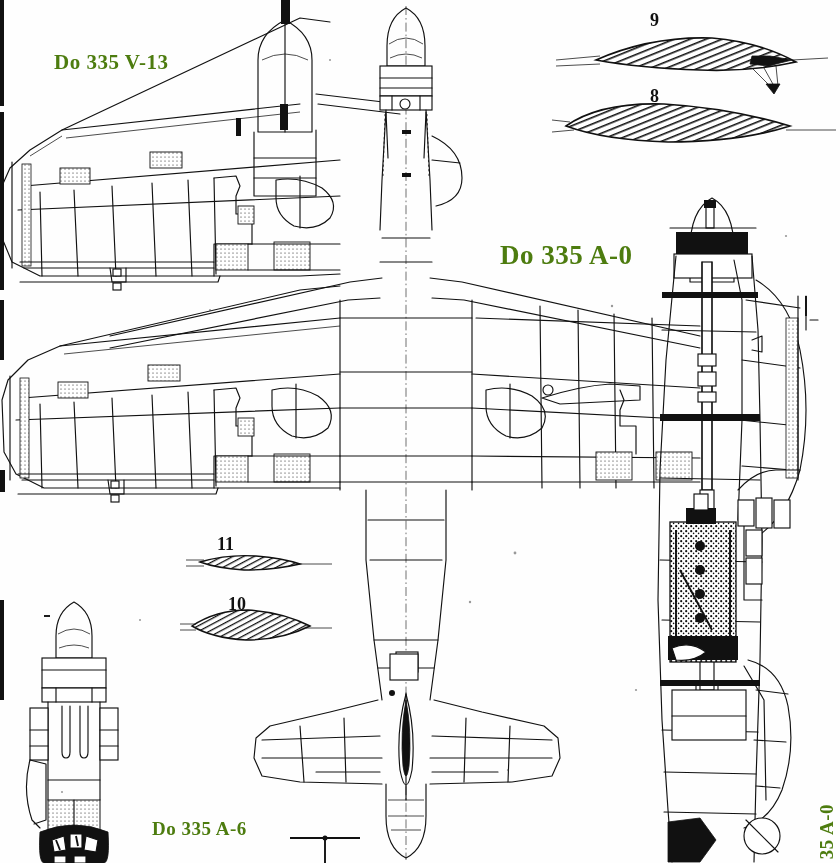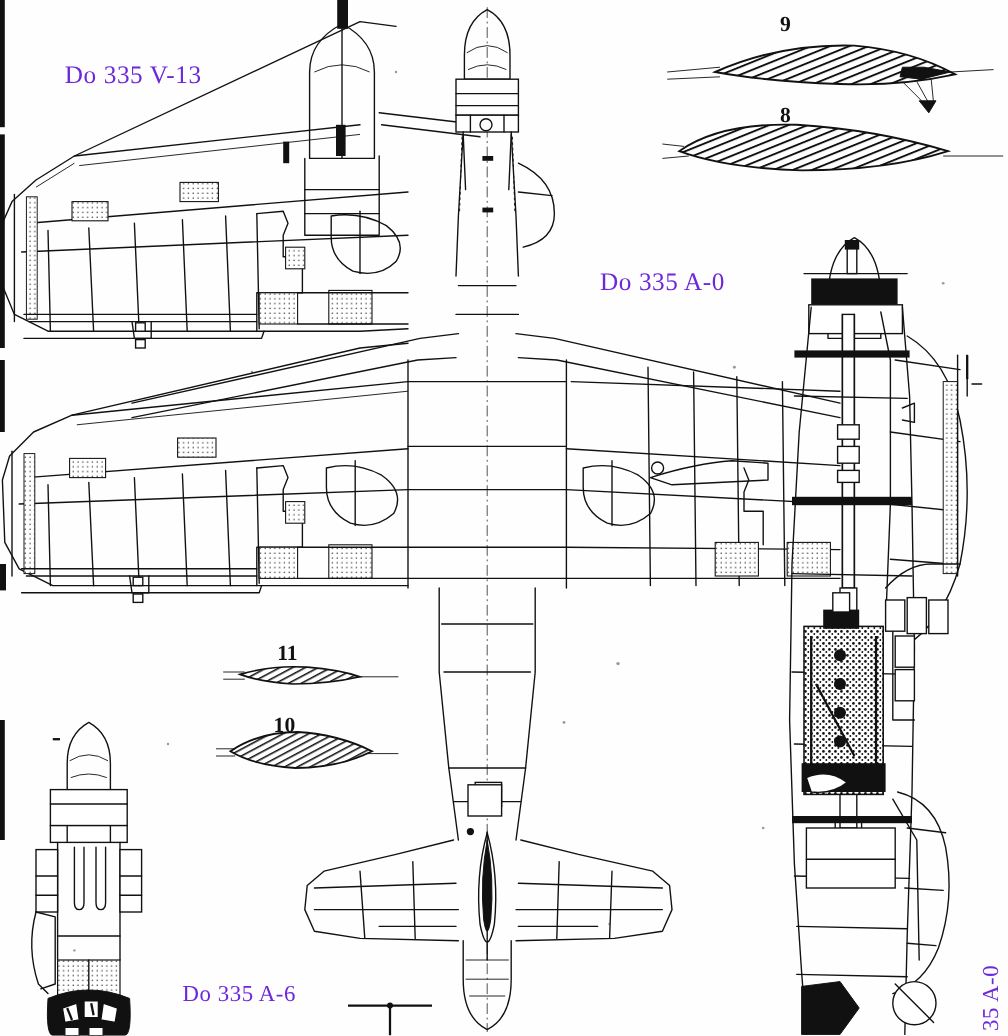--- a/index.html
+++ b/index.html
@@ -1,26 +1,26 @@
 <!DOCTYPE html>
 <html><head>
 <meta charset="utf-8">
 <style>
   html,body{margin:0;padding:0;background:#ffffff;}
   body{width:840px;height:863px;overflow:hidden;font-family:"Liberation Serif",serif;}
   #sheet{position:relative;width:840px;height:863px;background:#fefefe;overflow:hidden;}
-  .lbl{position:absolute;font-family:"Liberation Serif",serif;font-weight:400;color:#6d28d9;white-space:nowrap;letter-spacing:.5px;}
+  .lbl{position:absolute;font-family:"Liberation Serif",serif;font-weight:700;color:#4d7c0f;white-space:nowrap;letter-spacing:.5px;}
   .lbl-v13{left:54px;top:50px;font-size:21px;}
-  .lbl-a0{left:500px;top:223px;font-size:21px;}
+  .lbl-a0{left:500px;top:240px;font-size:27px;}
   .lbl-a6{left:152px;top:818px;font-size:19px;}
   .lbl-vert{right:2px;bottom:4px;font-size:19px;writing-mode:vertical-rl;transform:rotate(180deg);}
   .num{position:absolute;font-family:"Liberation Serif",serif;font-weight:700;font-size:18px;color:#111;}
   .n9{left:650px;top:10px;}
   .n8{left:650px;top:86px;}
-  .n11{left:231px;top:534px;text-align:right;}
+  .n11{left:217px;top:534px;text-align:right;}
   .n10{left:228px;top:594px;}
   svg{position:absolute;left:0;top:0;}
   .ln{fill:none;stroke:#111;stroke-width:1.15;stroke-linejoin:round;stroke-linecap:round;}
   .ln-t{fill:none;stroke:#111;stroke-width:.75;}
   .ln-h{fill:none;stroke:#111;stroke-width:1.9;}
   .fillw{fill:#ffffff;stroke:#111;stroke-width:1.15;}
   .fillb{fill:#111;stroke:#111;stroke-width:.8;}
   .dash{fill:none;stroke:#111;stroke-width:.8;stroke-dasharray:2.2 2.4;}
   .dot{fill:#111;}
   .cl{fill:none;stroke:#111;stroke-width:.6;stroke-dasharray:9 3 1.6 3;}

